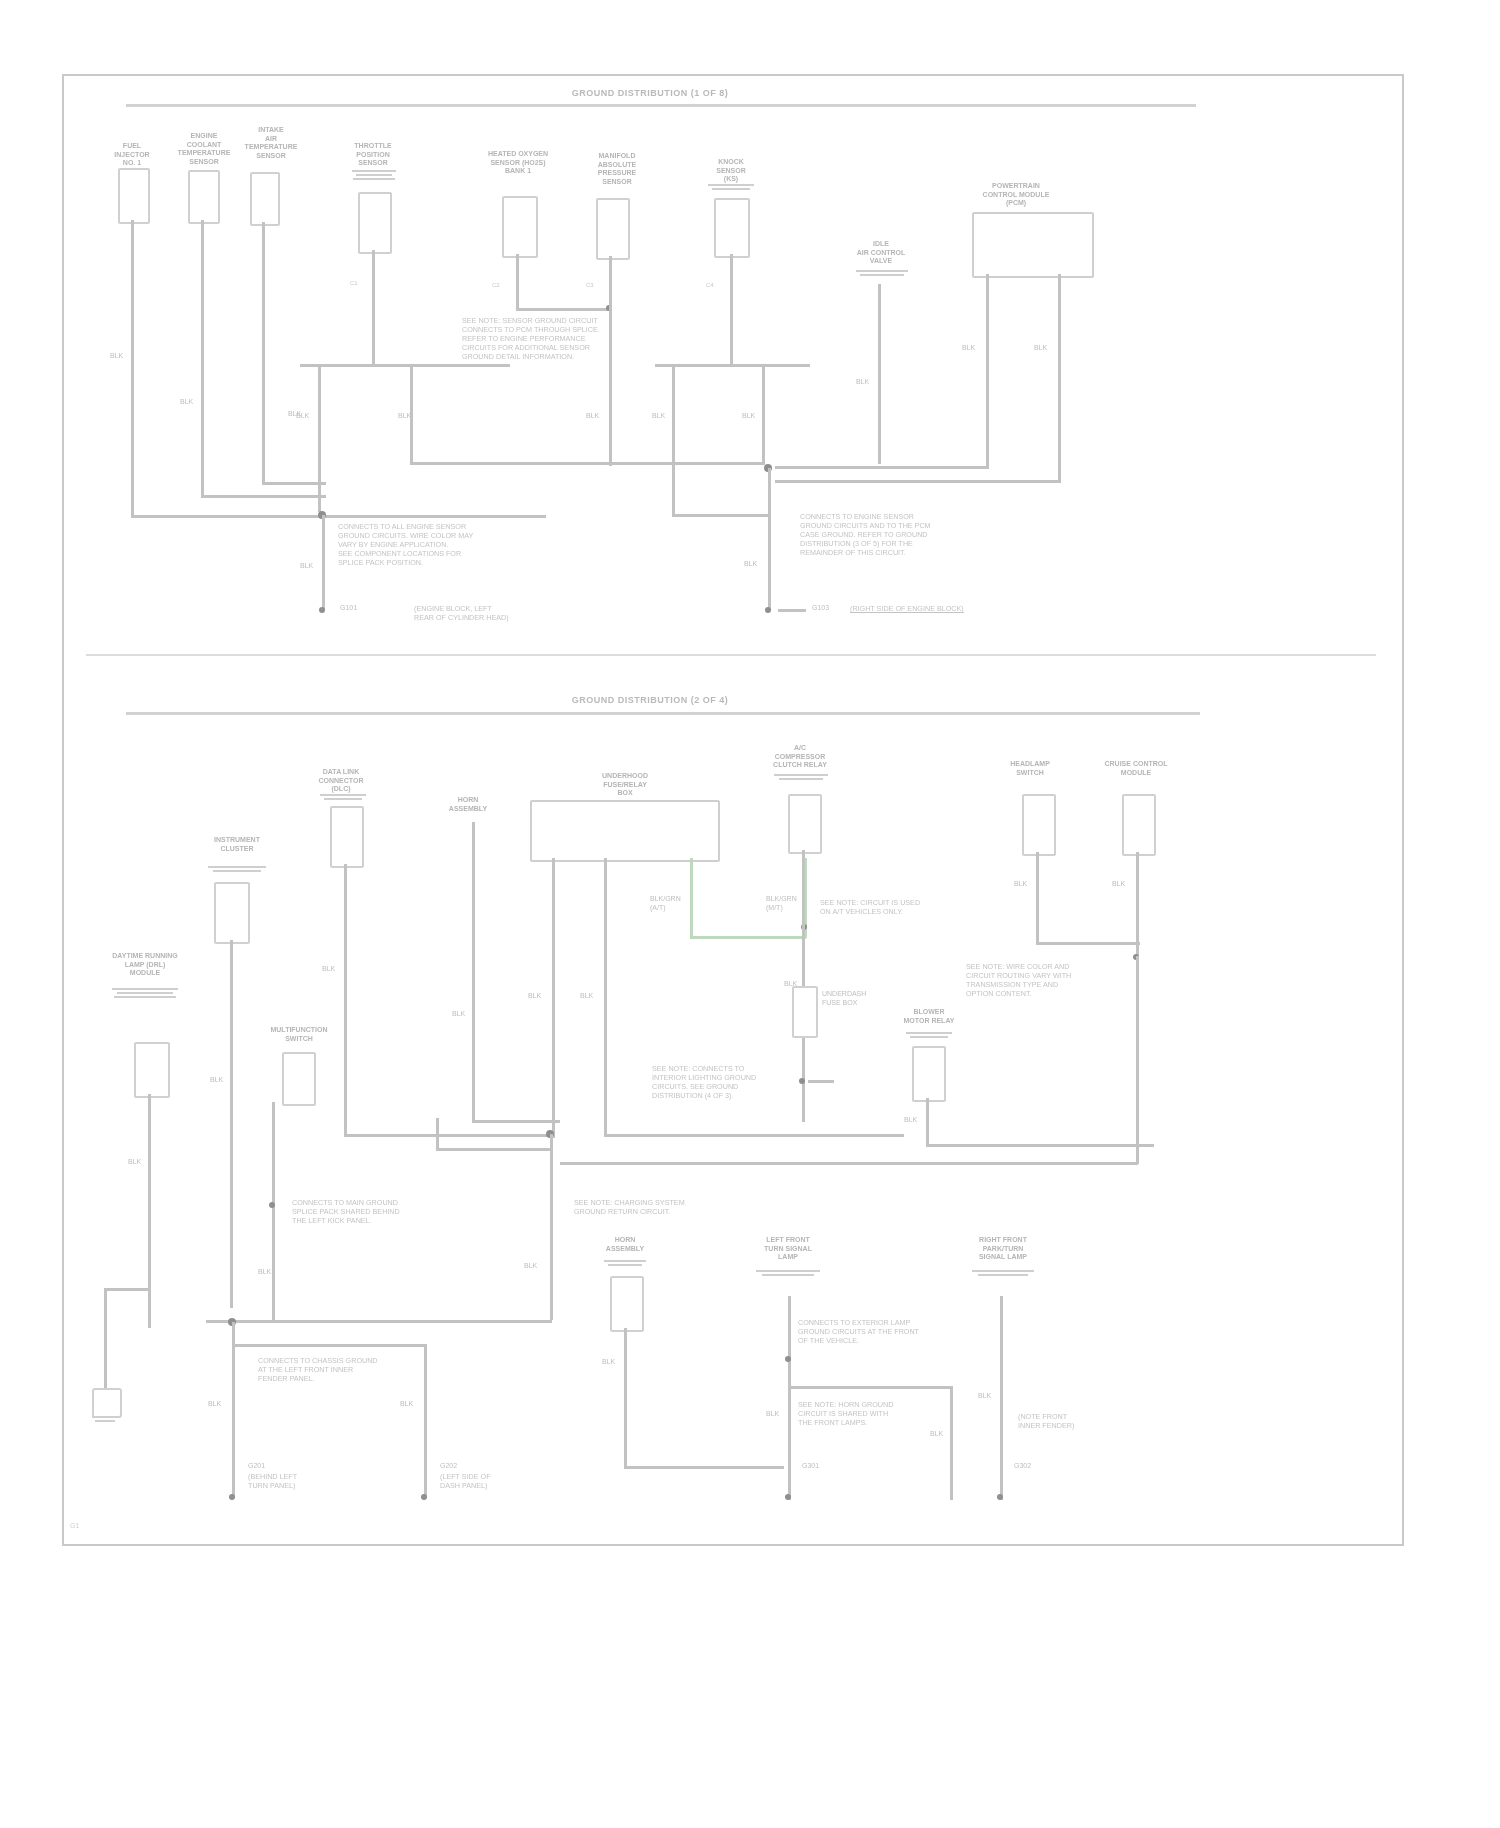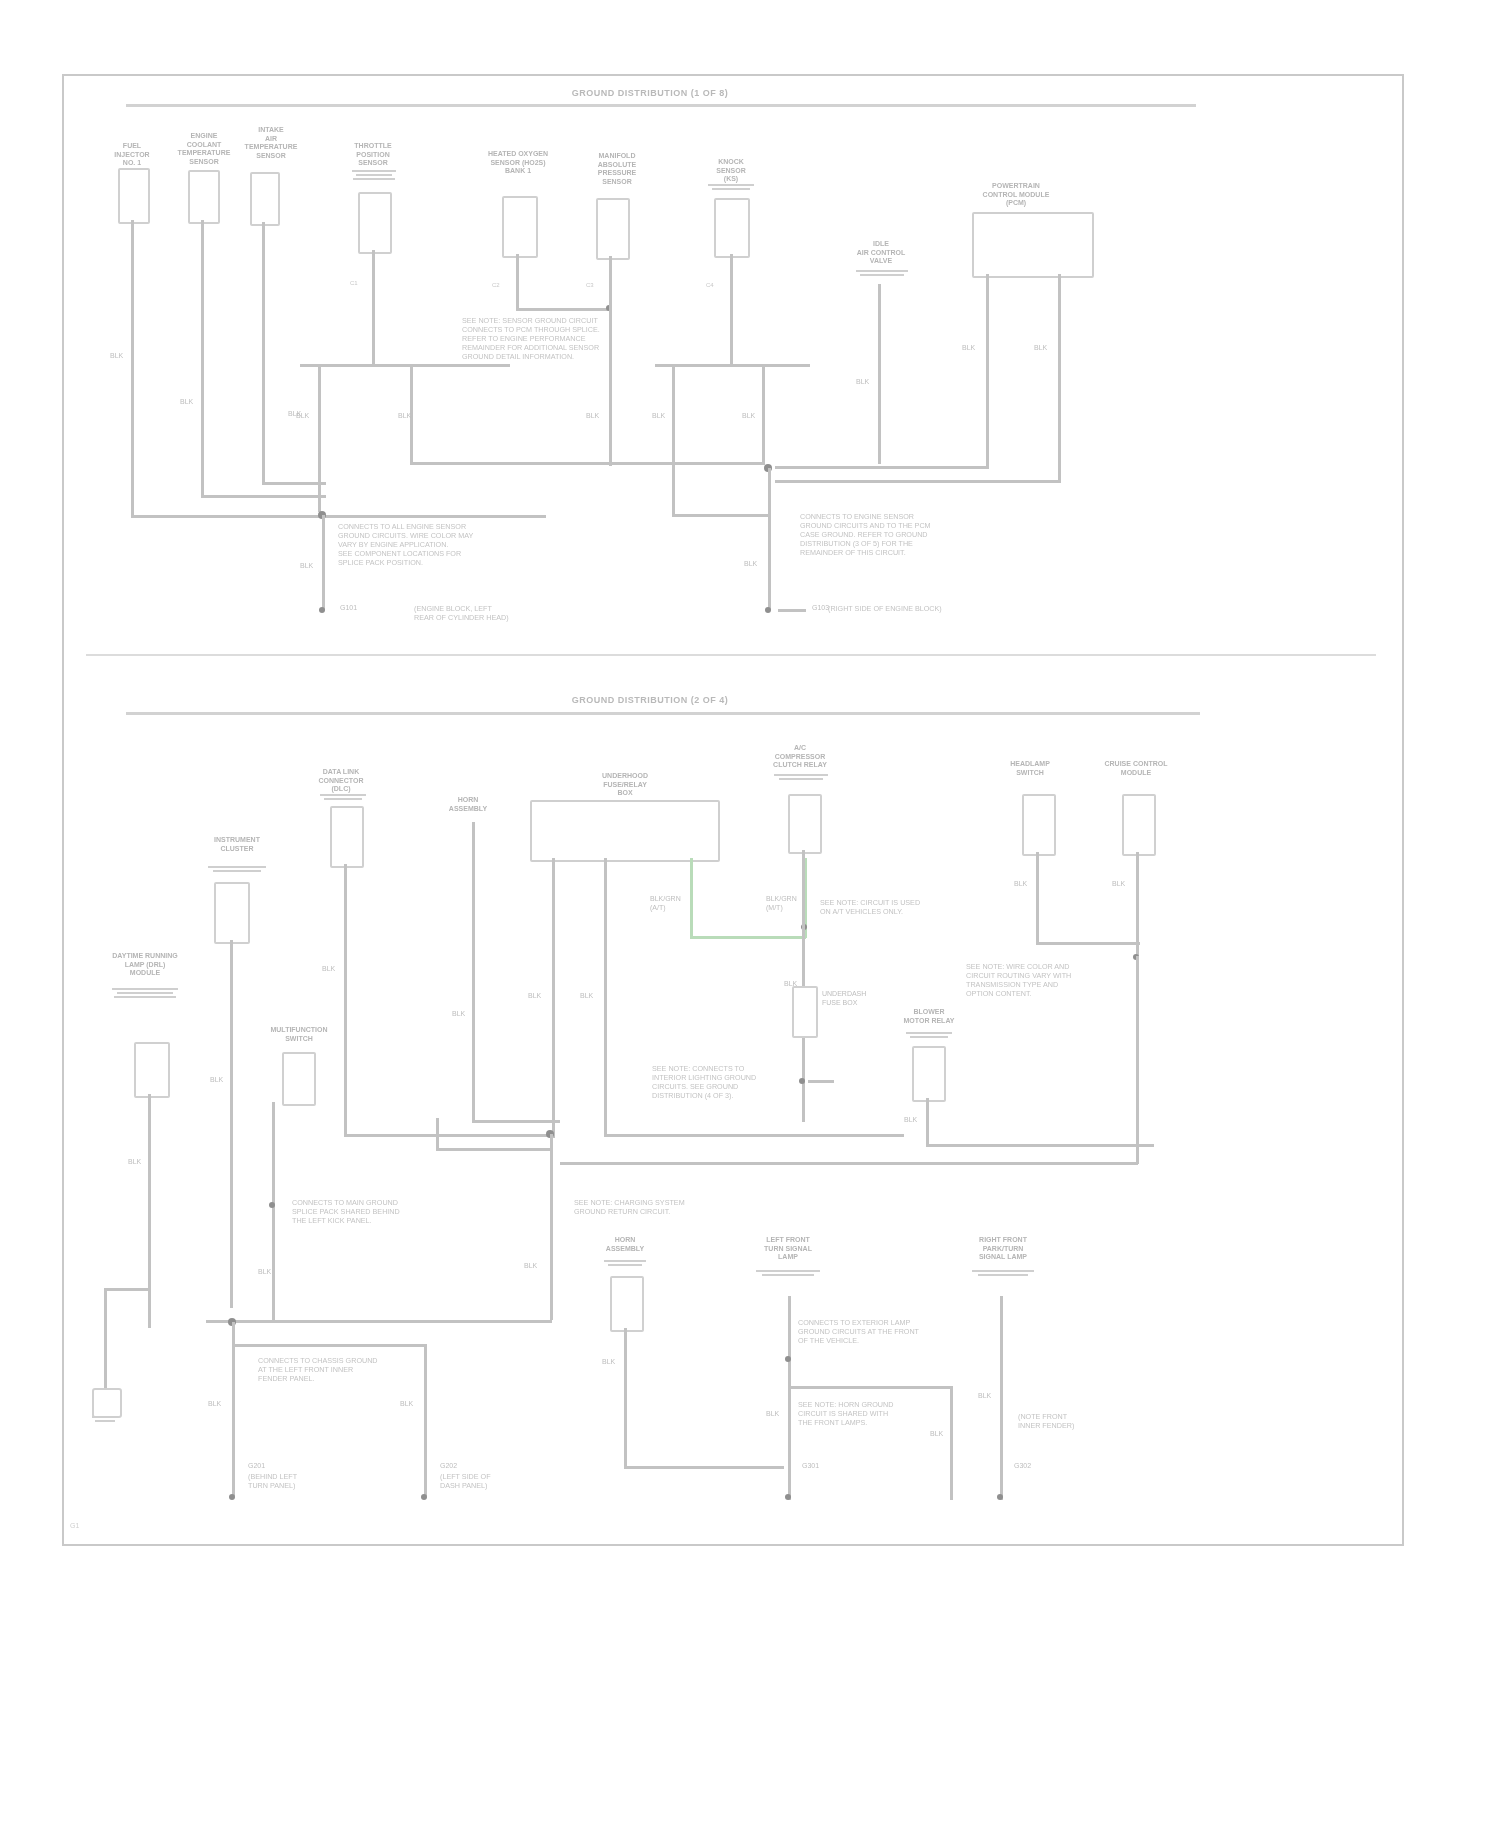--- a/index.html
+++ b/index.html
@@ -96,21 +96,21 @@
 ABSOLUTE
 PRESSURE
 SENSOR</div>
   <div class="conn" style="left:596px;top:198px;width:30px;height:58px;"></div>
   <div class="pin" style="left:586px;top:282px;">C3</div>
   <div class="w wv" style="left:609px;top:256px;height:210px;"></div>
   <div class="lbl" style="left:586px;top:412px;">BLK</div>
   <div class="note" style="left:462px;top:316px;width:200px;white-space:pre-line;">SEE NOTE: SENSOR GROUND CIRCUIT
 CONNECTS TO PCM THROUGH SPLICE.
 REFER TO ENGINE PERFORMANCE
-REMAINDER FOR ADDITIONAL SENSOR
+CIRCUITS FOR ADDITIONAL SENSOR
 GROUND DETAIL INFORMATION.</div>
 
   <div class="hdr" style="left:700px;top:158px;width:62px;white-space:pre-line;">KNOCK
 SENSOR
 (KS)</div>
   <div class="hatch" style="left:708px;top:182px;width:46px;">
       <i style="width:46px"></i>
       <i style="width:38px"></i>
     </div>
   <div class="conn" style="left:714px;top:198px;width:32px;height:56px;"></div>
@@ -166,21 +166,21 @@
   <div class="lbl" style="left:744px;top:560px;">BLK</div>
 
   <div class="dot" style="left:319px;top:607px;"></div>
   <div class="lbl" style="left:340px;top:604px;white-space:pre-line;">G101</div>
   <div class="note" style="left:414px;top:604px;width:146px;white-space:pre-line;">(ENGINE BLOCK, LEFT
 REAR OF CYLINDER HEAD)</div>
 
   <div class="dot" style="left:765px;top:607px;"></div>
   <div class="w wh" style="left:778px;top:609px;width:28px;"></div>
   <div class="lbl" style="left:812px;top:604px;">G103</div>
-  <div class="note" style="left:828px;top:604px;width:140px;white-space:pre-line;">(RIGHT SIDE OF ENGINE BLOCK)</div>
+  <div class="note" style="left:850px;top:604px;width:140px;white-space:pre-line;text-decoration:underline;">(RIGHT SIDE OF ENGINE BLOCK)</div>
 
   <div class="divider" style="left:86px;top:654px;width:1290px;"></div>
 
   <div class="sec-title" style="left:525px;top:695px;width:250px;">GROUND DISTRIBUTION (2 OF 4)</div>
   <div class="sec-rule" style="left:126px;top:712px;width:1074px;"></div>
 
   <div class="hdr" style="left:310px;top:768px;width:62px;white-space:pre-line;">DATA LINK
 CONNECTOR
 (DLC)</div>
   <div class="hatch" style="left:320px;top:792px;width:46px;">

